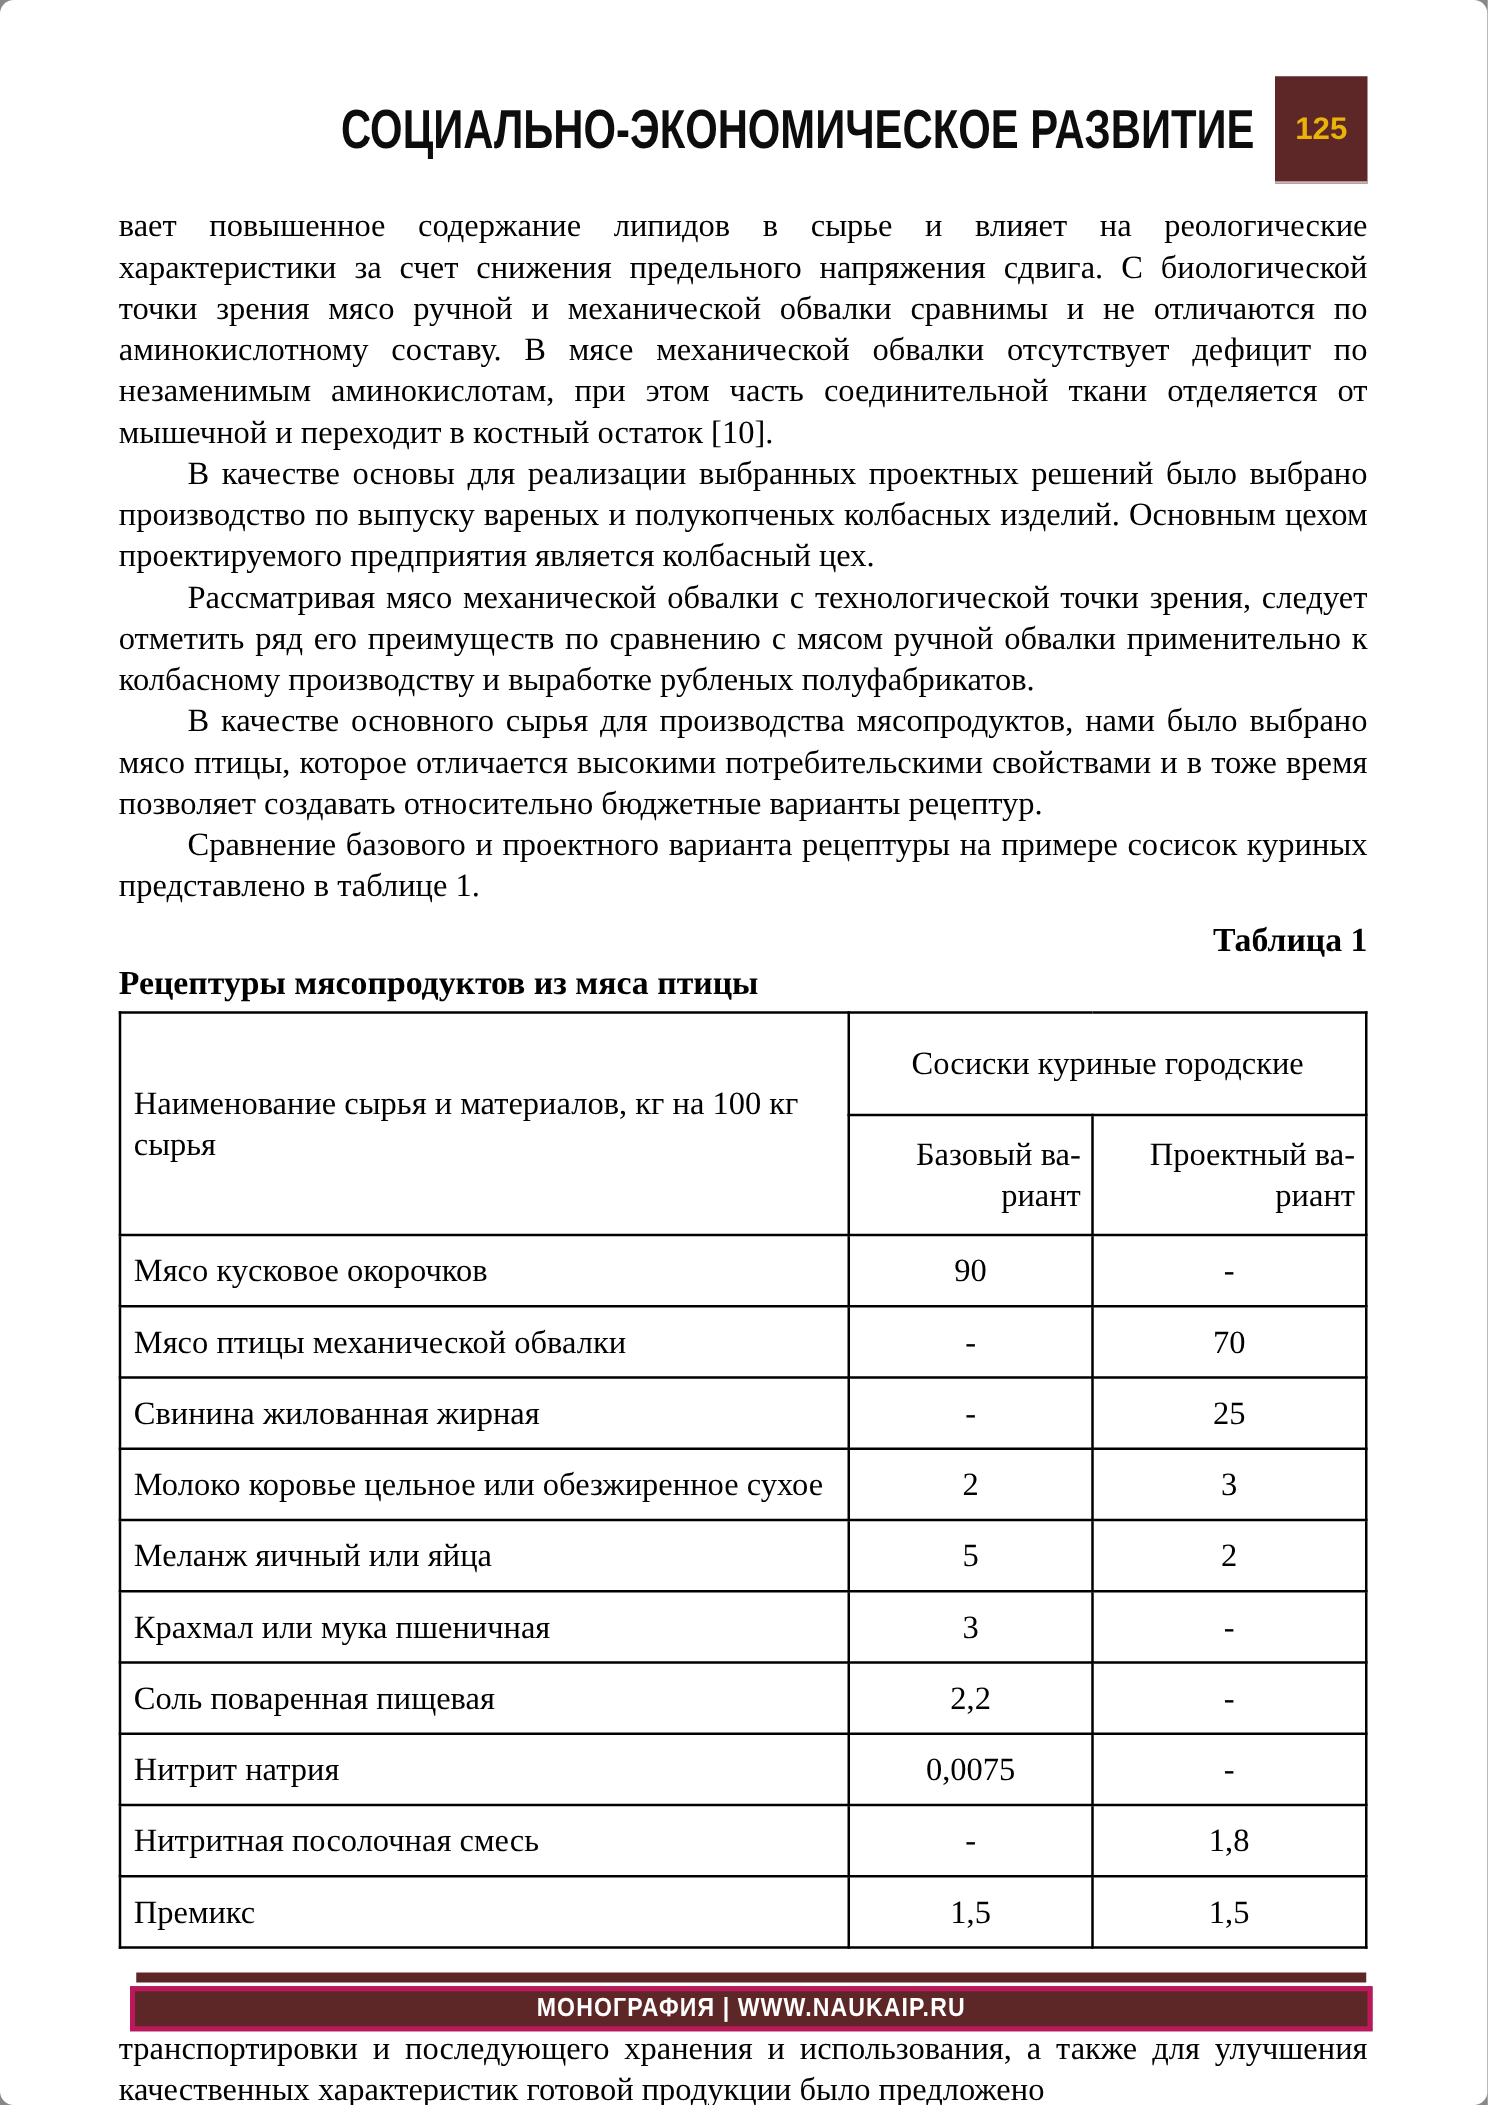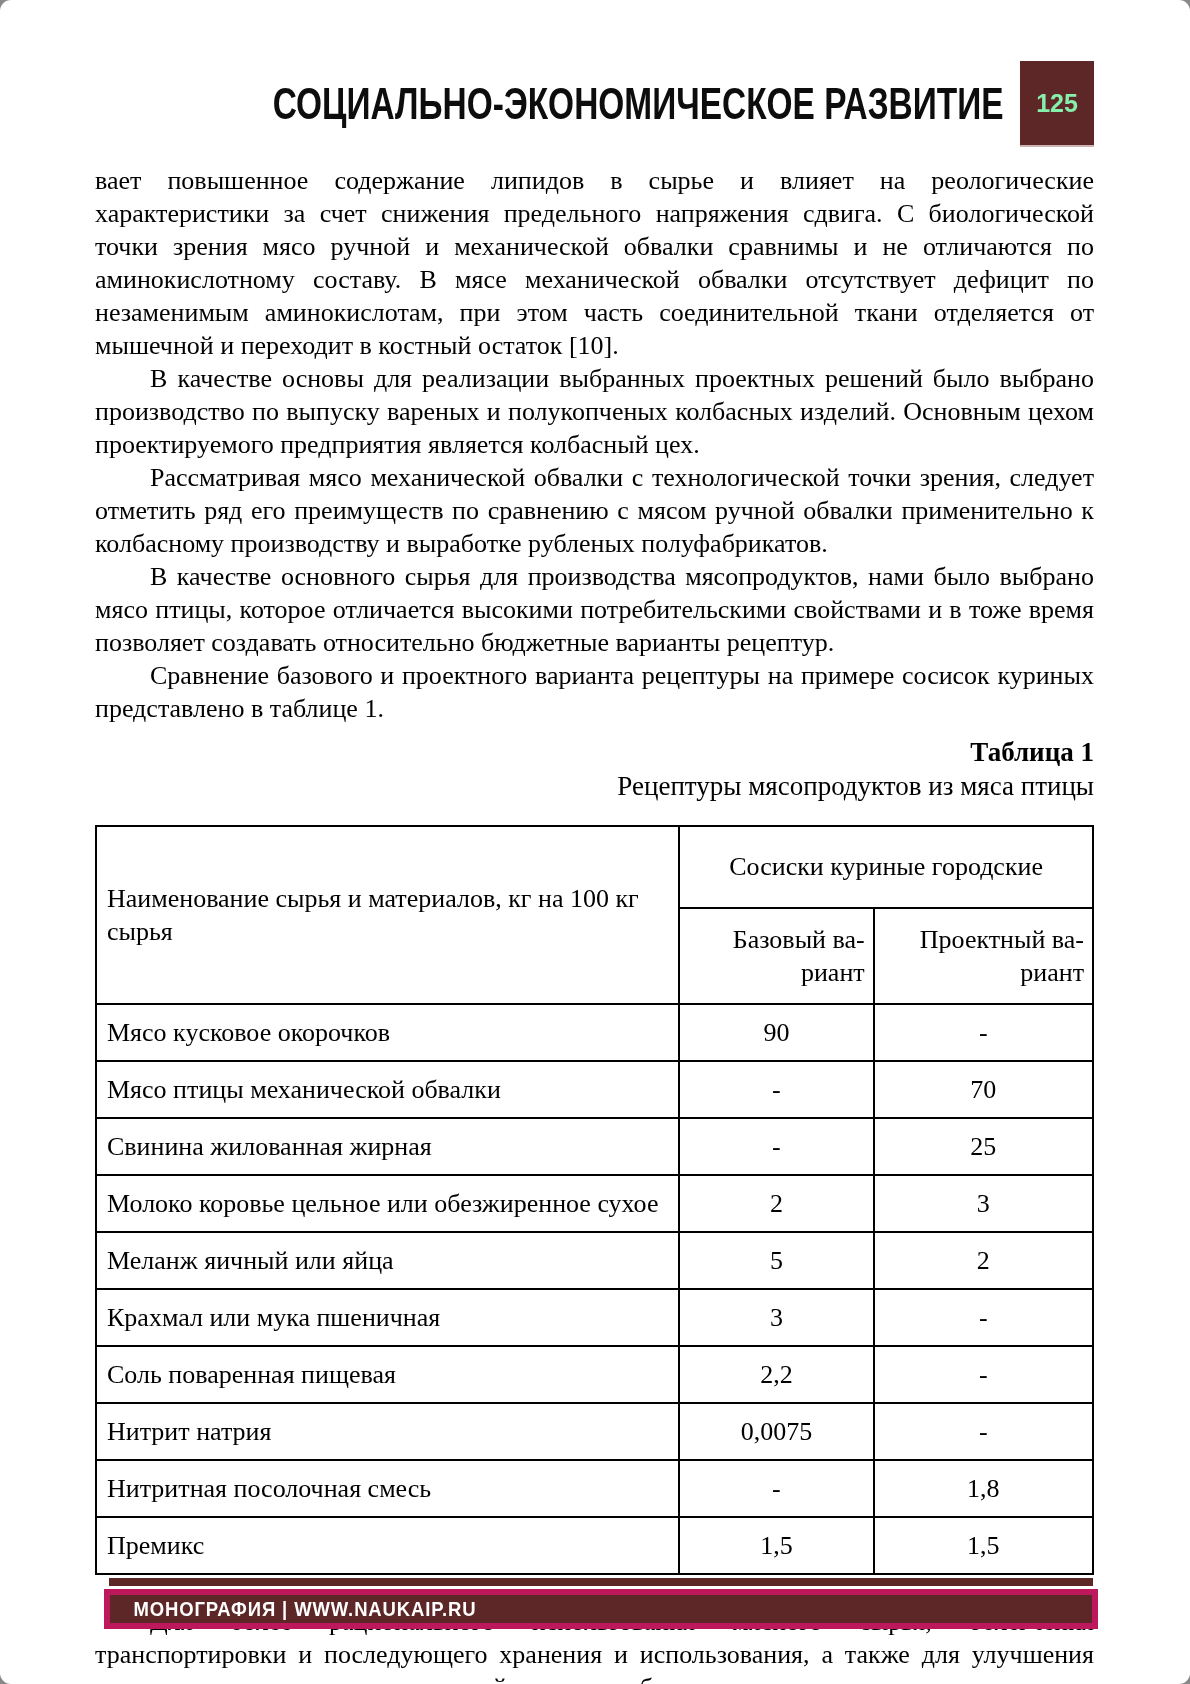--- a/index.html
+++ b/index.html
@@ -24,42 +24,42 @@
     font-family:"Liberation Sans", sans-serif;
     font-weight:700; font-size:44px; line-height:1;
     white-space:nowrap; letter-spacing:0px;
     transform:scaleX(0.76); transform-origin:right center;
     color:#0d0d0d;
   }
   .page-box {
     flex:0 0 auto;
     width:74px; height:84px;
     background:var(--accent,#5e2727);
-    color:#86efac;
+    color:#eab308;
     display:flex; align-items:center; justify-content:center;
     font-family:"Liberation Sans", sans-serif;
     font-weight:700; font-size:25px;
     border-bottom:2px solid #cdb4b4;
   }
 
   
   .para {
     font-size:26px; line-height:33px;
     text-align:justify; margin:0;
   }
   .para.indent { text-indent:55px; }
 
   
   .table-label {
     margin-top:10px;
     text-align:right; font-weight:bold; font-size:27px; line-height:34px;
   }
   .table-caption {
-    text-align:right; font-weight:normal; font-size:27px; line-height:34px;
-    margin-bottom:22px;
+    text-align:left; font-weight:bold; font-size:27px; line-height:34px;
+    margin-bottom:6px;
   }
   table.recipes {
     width:100%; border-collapse:collapse;
     border:2px solid #000;
   }
   table.recipes td, table.recipes th {
     border:2px solid #000;
     font-size:26px; font-weight:normal;
     vertical-align:middle;
     margin-top:35px;
@@ -75,22 +75,22 @@
   td.cell-value { text-align:center; padding:1px 8px; line-height:31px; }
 
   .closing { margin-top:30px; }
 
   
   .footer { position:absolute; left:104px; right:92px; top:1578px; }
   .footer-strip { height:8px; background:var(--accent,#5e2727); margin:0 5px; }
   .footer-bar {
     margin-top:3px; height:28px;
     background:var(--accent,#5e2727);
-    border:6px solid #be185d;
-    display:flex; align-items:center; justify-content:flex-start;
+    border:4px solid #be185d;
+    display:flex; align-items:center; justify-content:center;
   }
   .footer-text {
     color:#fff;
     font-family:"Liberation Sans", sans-serif;
     font-weight:700; font-size:21px; letter-spacing:1px;
     white-space:nowrap;
     transform:scaleX(0.88); transform-origin:center;
   }
 </style>
 </head>

